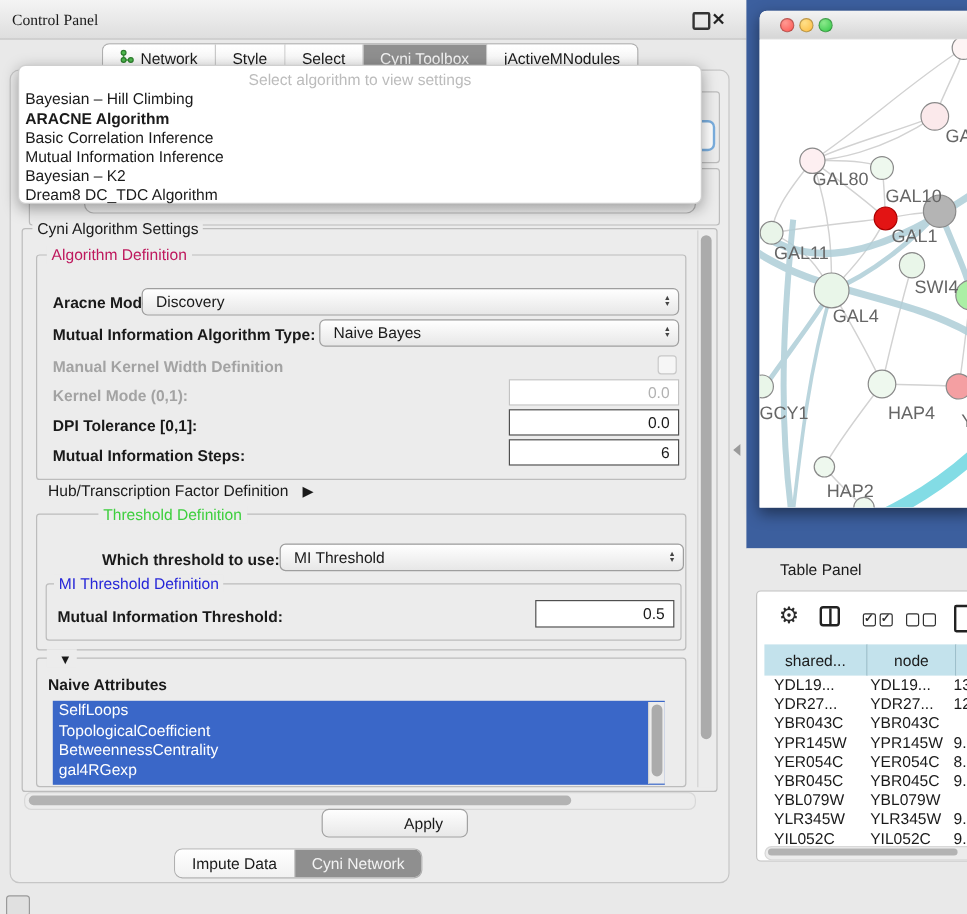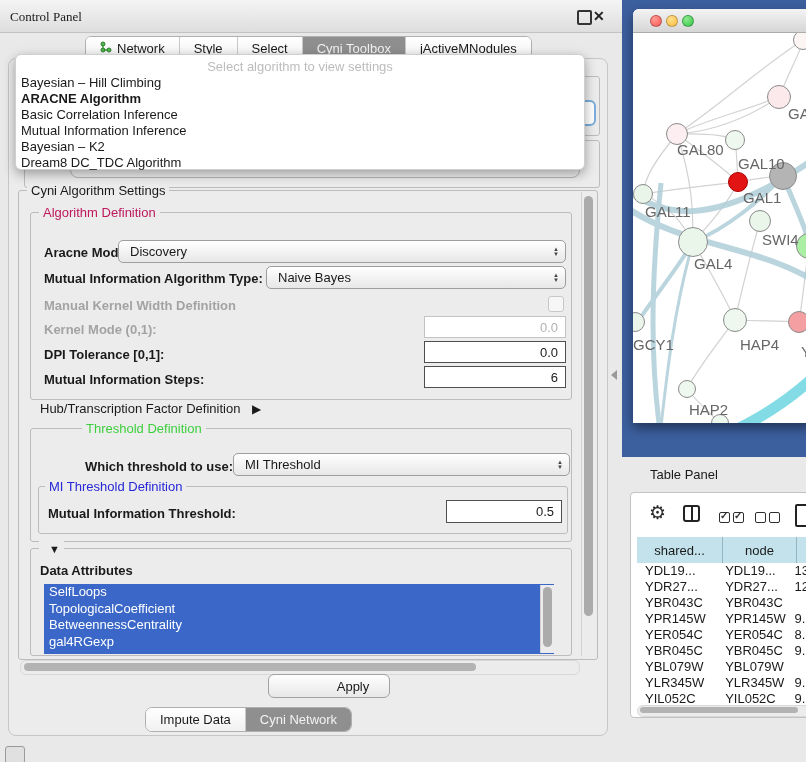--- a/index.html
+++ b/index.html
@@ -179,21 +179,21 @@
 <div class="abs txt13 bold" style="left:48px;top:506px;">Mutual Information Threshold:</div>
 <div class="abs field" style="left:446px;top:500px;width:116px;height:23px;">
   <span>0.5</span>
 </div>
 
 <div class="abs group" style="left:30px;top:548px;width:540px;height:106px;">
   <div class="gtitle" style="left:8px;top:-8px;">
     <span class="tri-down" style="margin-left:6px;"></span>
   </div>
 </div>
-<div class="abs txt13 bold" style="left:40px;top:563px;">Data Attributes</div>
+<div class="abs txt13 bold" style="left:40px;top:563px;">Naive Attributes</div>
 <div class="abs list" style="left:44px;top:584px;width:510px;height:70px;overflow:hidden;">
   <div class="listitem">SelfLoops</div>
   <div class="listitem">TopologicalCoefficient</div>
   <div class="listitem">BetweennessCentrality</div>
   <div class="listitem">gal4RGexp</div>
 </div>
 <div class="abs vscroll" style="left:540px;top:585px;width:13px;height:68px;">
   <div class="vthumb" style="top:2px;height:60px;"></div>
 </div>
 

